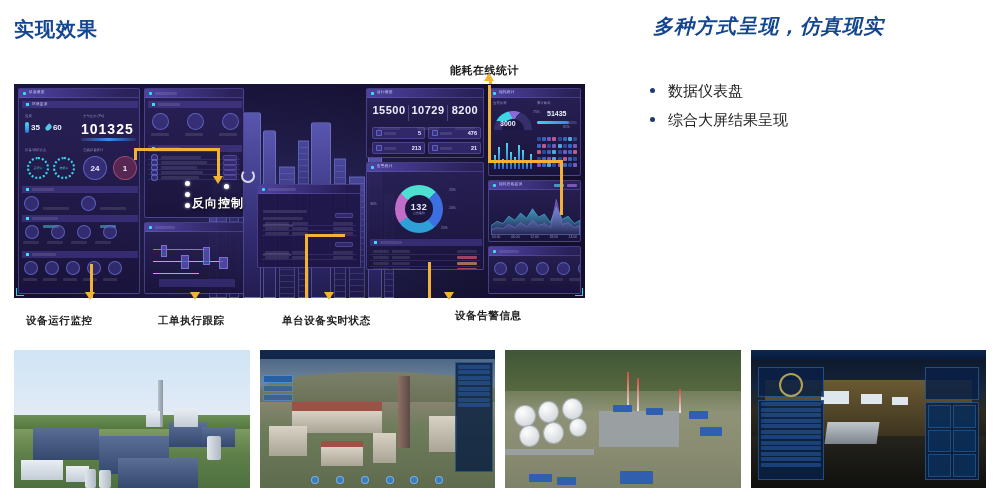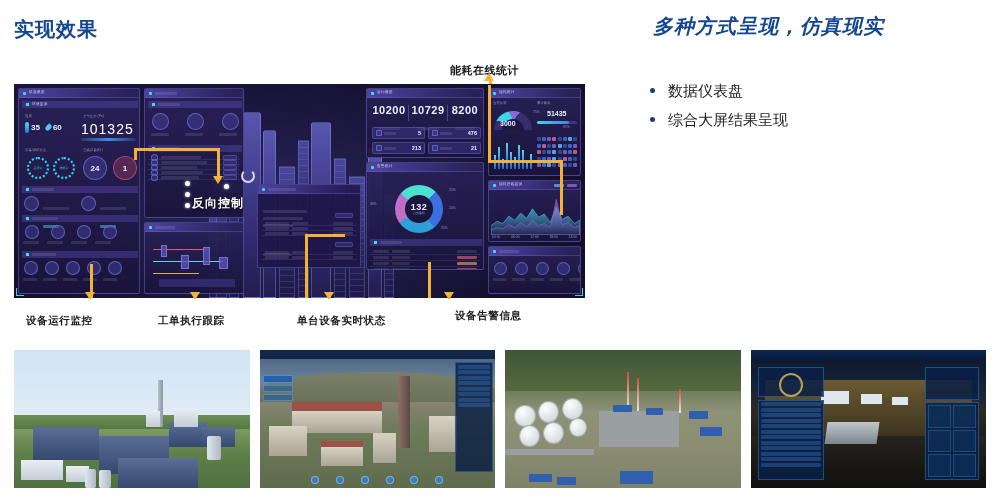--- a/index.html
+++ b/index.html
@@ -64,21 +64,21 @@
     background:linear-gradient(90deg, rgba(86,72,175,.85) 0%, rgba(50,40,110,.2) 90%);
     border-bottom:1px solid rgba(120,110,210,.35);
   }
   .panel-hd i { width:3px;height:3px;background:#35e0e8;margin-right:3px;display:inline-block;border-radius:1px;}
   .hd-t { font-size:3.6px; color:#cfd6ff; letter-spacing:.3px; line-height:1; }
   .blk { background:rgba(255,255,255,.11); display:inline-block; height:3px; border-radius:1px; }
   .sub-hd{height:7px;background:rgba(95,80,190,.38);display:flex;align-items:center;padding-left:4px;}
 
   .kpi { font-size:11px; color:#e9edff; font-weight:bold; letter-spacing:.5px; line-height:1; }
   .kpi-sm { font-size:8px; color:#eaf0ff; font-weight:bold; }
-  .kpi-big { font-size:14px; color:#ffffff; font-weight:normal; letter-spacing:1px; }
+  .kpi-big { font-size:14px; color:#ffffff; font-weight:bold; letter-spacing:1px; }
   .lbl { font-size:3.4px; color:#8e92c8; line-height:1; }
 
   .dot-ring {
     border-radius:50%;
     border:2px dotted #32d8f0;
     display:flex;align-items:center;justify-content:center;
   }
   .circ-icon{border-radius:50%;background:rgba(70,60,150,.55);border:1px solid rgba(130,150,255,.5);}
   .pill{border-radius:2px;background:rgba(70,60,150,.45);border:1px solid rgba(120,110,210,.4);}
 
@@ -414,21 +414,21 @@
         </div>
       </div>
 
       <div class="panel" style="left:352px; top:4px; width:118px; height:70px;">
         <div class="panel-hd">
           <i></i>
           <span class="hd-t">运行概览</span>
         </div>
         <div style="position:absolute;left:5px;top:16px;width:108px;display:flex;justify-content:space-between;align-items:flex-start;">
           <div style="text-align:center;width:34px;">
-            <div class="kpi">10200</div>
+            <div class="kpi">15500</div>
             <div class="blk" style="width:22px;margin-top:2px;"></div>
           </div>
           <div style="width:1px;height:16px;background:rgba(130,120,220,.45);"></div>
           <div style="text-align:center;width:34px;">
             <div class="kpi">10729</div>
             <div class="blk" style="width:22px;margin-top:2px;"></div>
           </div>
           <div style="width:1px;height:16px;background:rgba(130,120,220,.45);"></div>
           <div style="text-align:center;width:30px;">
             <div class="kpi">8200</div>
@@ -664,21 +664,21 @@
   </div>
 
   <div class="caps">
     <div class="arw down" style="left:85px; top:-14px;"></div>
     <div class="cap" style="left:26px; top:8px;text-align:center;">设备运行监控</div>
 
     <div class="arw down" style="left:190px; top:-14px;"></div>
     <div class="cap" style="left:158px; top:8px;">工单执行跟踪</div>
 
     <div class="arw down" style="left:324px; top:-14px;"></div>
-    <div class="cap" style="left:297px; top:8px;">单台设备实时状态</div>
+    <div class="cap" style="left:282px; top:8px;">单台设备实时状态</div>
 
     <div class="arw down" style="left:444px; top:-14px;"></div>
     <div class="cap" style="left:455px; top:3px;">设备告警信息</div>
   </div>
 
   <div class="strip">
 
     <div class="thumb">
       <div class="t1-sky"></div>
       <div class="t1-far"></div>

